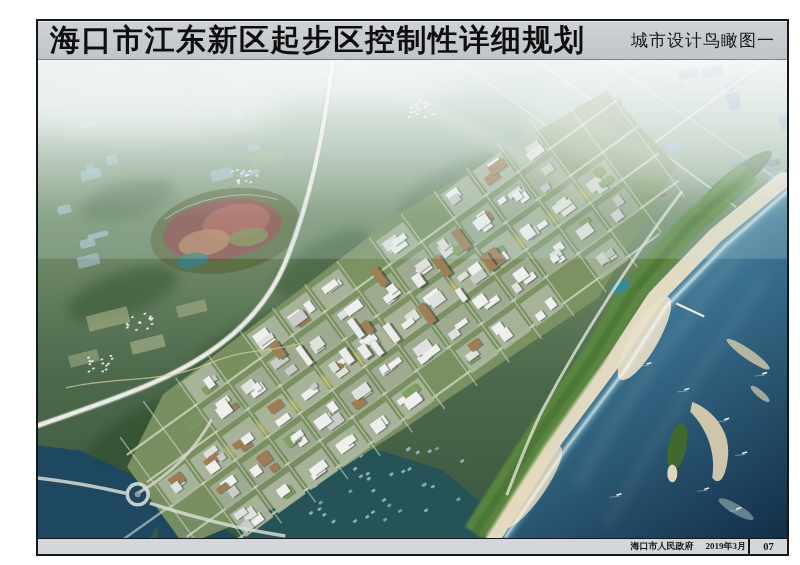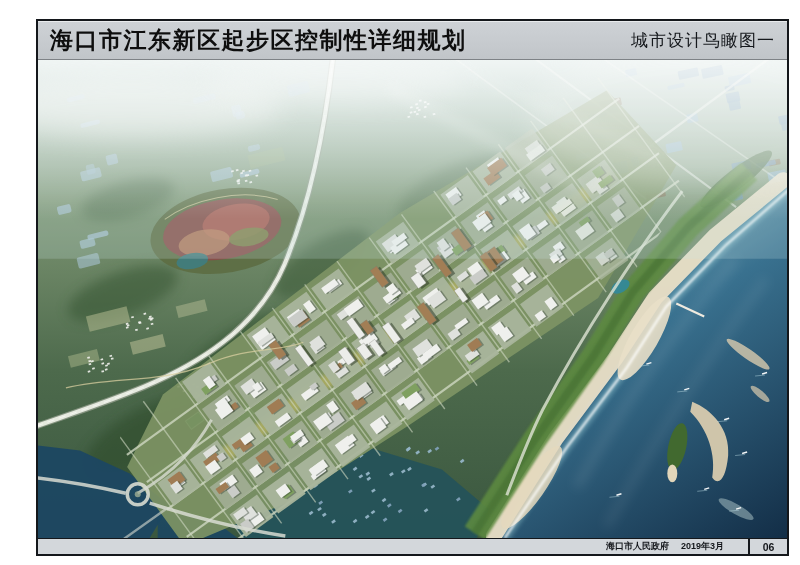--- a/index.html
+++ b/index.html
@@ -1,29 +1,29 @@
 <!DOCTYPE html>
 <html><head>
 <meta charset="utf-8">
 <style>
   html,body{margin:0;padding:0;width:800px;height:565px;background:#ffffff;overflow:hidden;
     font-family:"Liberation Sans",sans-serif;}
   .sheet{position:absolute;left:36px;top:19px;width:753px;height:537px;box-sizing:border-box;
     border:2px solid #14171b;background:#fff;display:flex;flex-direction:column;}
   .header{flex:0 0 38px;background:linear-gradient(#ced2d6,#c1c5c9);border-bottom:1px solid #7e8286;
     box-shadow:inset 0 1px 0 #e9ebed;display:flex;align-items:center;padding:0 12px;overflow:hidden;}
-  .title{font-family:"Liberation Serif",serif;font-weight:700;font-size:23px;color:#0e0e0e;
+  .title{font-family:"Liberation Serif",serif;font-weight:700;font-size:30px;color:#0e0e0e;
     letter-spacing:1.5px;white-space:nowrap;}
   .subtitle{margin-left:auto;font-size:17px;color:#15181c;letter-spacing:1px;white-space:nowrap;}
   .main{flex:1 1 auto;position:relative;overflow:hidden;background:#7d9573;}
   .main svg{position:absolute;left:0;top:0;width:100%;height:100%;display:block;}
   .footer{flex:0 0 15px;background:#d3d7db;border-top:1px solid #14171b;display:flex;align-items:center;
-    justify-content:flex-end;font-size:9px;color:#14171b;}
+    justify-content:flex-end;font-size:9px;color:#14171b;font-family:Liberation Serif, serif;}
   .pub{font-weight:700;white-space:nowrap;}
-  .date{font-weight:700;margin-left:12px;margin-right:24px;white-space:nowrap;}
+  .date{font-weight:700;margin-left:12px;margin-right:2px;white-space:nowrap;}
   .pagebox{width:37px;height:100%;border-left:2px solid #14171b;display:flex;align-items:center;
     justify-content:center;font-size:10.5px;font-weight:700;}
 </style>
 </head>
 <body>
 
 <div class="sheet">
 
   <div class="header">
     <div class="title">海口市江东新区起步区控制性详细规划</div>
@@ -908,16 +908,16 @@
         <ellipse cx="660" cy="55" rx="170" ry="70" fill="#ffffff" opacity="0.22" filter="url(#b12)"></ellipse>
         <line x1="352" y1="28" x2="545" y2="128" stroke="#ffffff" stroke-width="9" opacity="0.22" filter="url(#b6)"></line>
         <line x1="432" y1="12" x2="622" y2="98" stroke="#ffffff" stroke-width="6" opacity="0.2" filter="url(#b6)"></line>
       </g>
     </svg>
   </div>
 
   <div class="footer">
     <span class="pub">海口市人民政府</span>
     <span class="date">2019年3月</span>
-    <span class="pagebox">06</span>
+    <span class="pagebox">07</span>
   </div>
 
 </div>
 
 </body></html>

